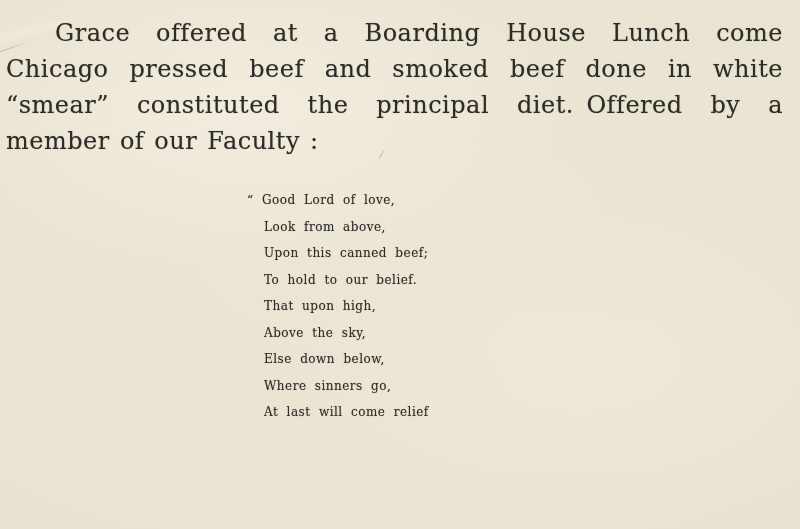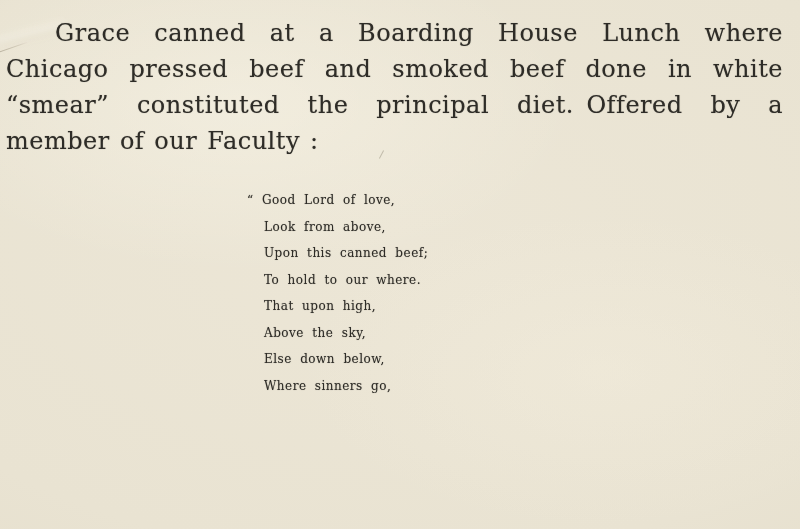--- a/index.html
+++ b/index.html
@@ -97,30 +97,31 @@
 </head>
 <body>
 
 <div class="page">
 
   <div class="crease-soft"></div>
   <div class="crease"></div>
   <div class="scratch"></div>
 
   <div class="intro">
-    <div class="intro-line first">Grace canned at a Boarding House Lunch where</div>
+    <div class="intro-line first">Grace offered at a Boarding House Lunch come</div>
     <div class="intro-line">Chicago pressed beef and smoked beef done in white</div>
     <div class="intro-line">“smear” constituted the principal diet. Offered by a</div>
     <div class="intro-line last">member of our Faculty :</div>
   </div>
 
   <div class="poem">
     <div class="poem-line">“ Good Lord of love,</div>
     <div class="poem-line">Look from above,</div>
     <div class="poem-line">Upon this canned beef;</div>
-    <div class="poem-line">To hold to our where.</div>
+    <div class="poem-line">To hold to our belief.</div>
     <div class="poem-line">That upon high,</div>
     <div class="poem-line">Above the sky,</div>
     <div class="poem-line">Else down below,</div>
     <div class="poem-line">Where sinners go,</div>
+    <div class="poem-line">At last will come relief</div>
   </div>
 
 </div>
 
 </body></html>

